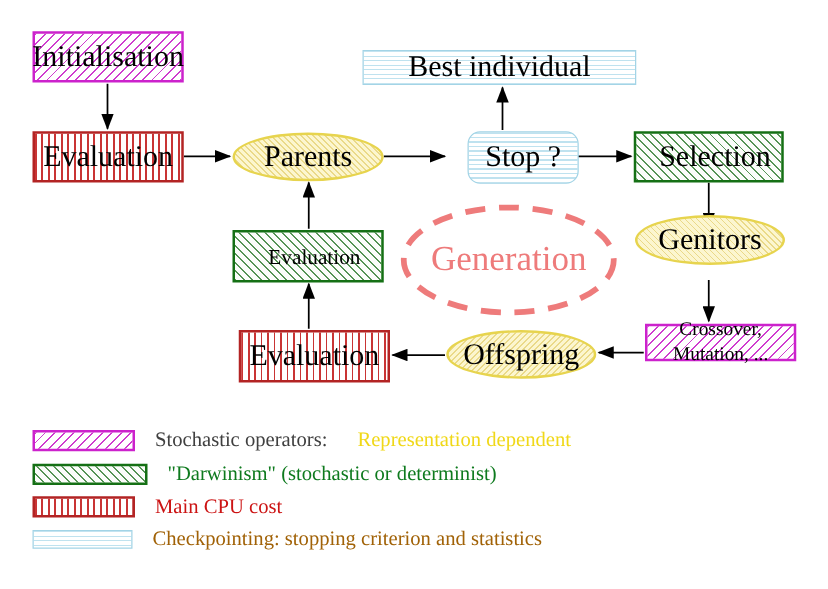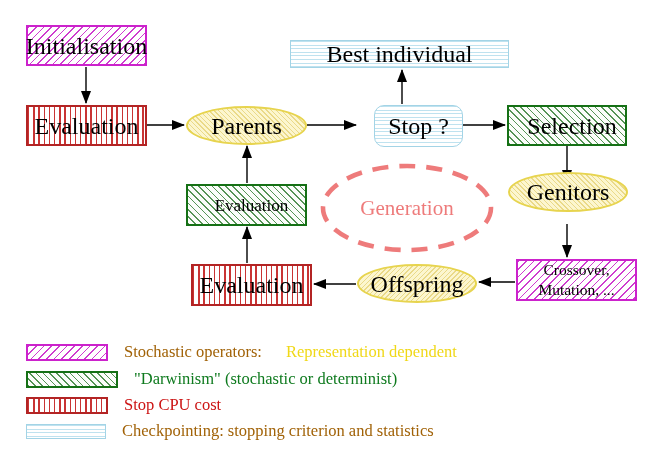--- a/index.html
+++ b/index.html
@@ -34,28 +34,28 @@
   .ellipse-yellow{
     border:2px solid #e7d44e;border-radius:50%;background-color:#fcf6cf;
     background-image:repeating-linear-gradient(45deg,rgba(222,198,90,.6) 0 1px,transparent 1px 3.4px);
   }
   .ellipse-yellow.alt{
     background-image:repeating-linear-gradient(135deg,rgba(222,198,90,.6) 0 1px,transparent 1px 3.4px);
   }
   .rounded{border-radius:10px;}
   .two-line{flex-direction:column;font-size:15.5px;line-height:1.3;}
   .generation-label{
-    position:absolute;z-index:2;color:#ee7b7b;font-size:21px;
+    position:absolute;z-index:2;color:#ee7b7b;font-size:28px;
     display:flex;align-items:center;justify-content:center;
   }
   
   .legend-row{position:absolute;left:26px;display:flex;align-items:center;z-index:2;}
   .legend-swatch{width:78px;height:13px;flex:0 0 auto;}
   .legend-text{margin-left:16px;font-size:16.5px;line-height:1;white-space:nowrap;}
-  .lg-magenta{color:#a16207;}
+  .lg-magenta{color:#404040;}
   .lg-yellow{color:#f0d818;margin-left:24px;}
   .lg-green{color:#0e7a1e;}
   .lg-red{color:#cc1414;}
   .lg-cyan{color:#a16207;font-family:Liberation Serif, serif;}
 </style>
 </head>
 <body>
 
 <div class="stage">
 
@@ -96,39 +96,39 @@
   <div class="node hatch-green" style="left:186px;top:184px;width:121px;height:42px;font-size:17px;">Evaluation</div>
 
   <div class="generation-label" style="left:341px;top:195px;width:132px;height:26px;">Generation</div>
 
   <div class="node ellipse-yellow" style="left:508px;top:172px;width:120px;height:40px;">Genitors</div>
 
   <div class="node vlines-red" style="left:191px;top:264px;width:121px;height:42px;">Evaluation</div>
 
   <div class="node ellipse-yellow alt" style="left:357px;top:264px;width:120px;height:39px;">Offspring</div>
 
-  <div class="node hatch-magenta two-line" style="left:516px;top:259px;width:121px;height:42px;">
+  <div class="node hatch-magenta two-line" style="left:516px;top:259px;width:121px;height:30px;">
     <span>Crossover,</span>
     <span>Mutation, ...</span>
   </div>
 
   <div class="legend-row" style="top:344px;">
     <span class="legend-swatch hatch-magenta"></span>
     <span class="legend-text lg-magenta">Stochastic operators:</span>
     <span class="legend-text lg-yellow">Representation dependent</span>
   </div>
 
   <div class="legend-row" style="top:371px;">
     <span class="legend-swatch hatch-green"></span>
     <span class="legend-text lg-green">"Darwinism" (stochastic or determinist)</span>
   </div>
 
   <div class="legend-row" style="top:397px;">
     <span class="legend-swatch vlines-red"></span>
-    <span class="legend-text lg-red">Stop CPU cost</span>
+    <span class="legend-text lg-red">Main CPU cost</span>
   </div>
 
   <div class="legend-row" style="top:423px;">
     <span class="legend-swatch hlines-cyan" style="border-width:1.5px;"></span>
     <span class="legend-text lg-cyan">Checkpointing: stopping criterion and statistics</span>
   </div>
 
 </div>
 
 </body></html>

